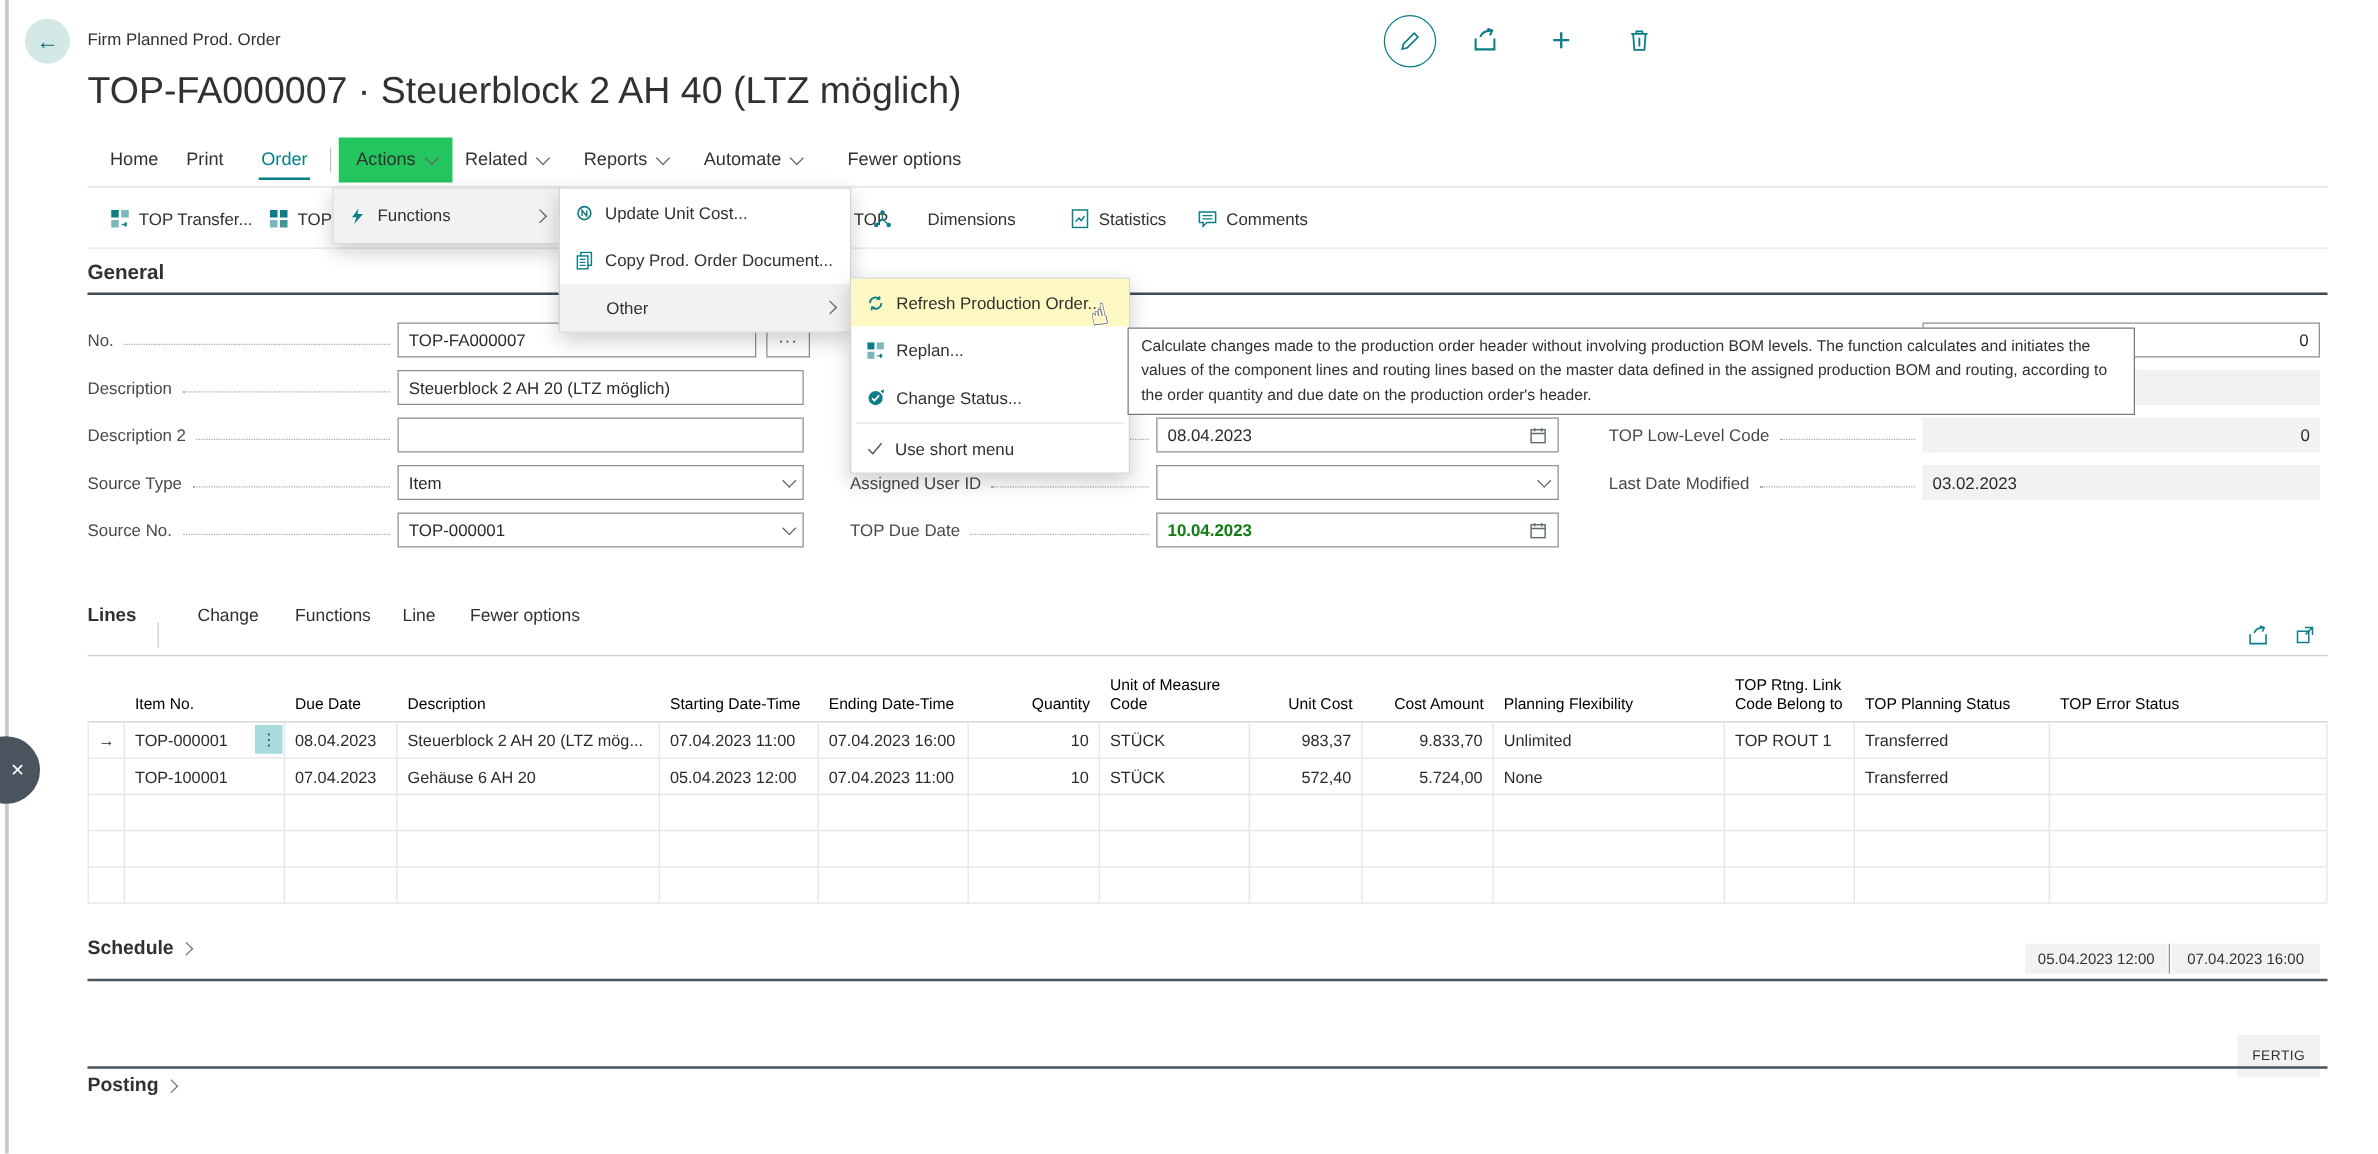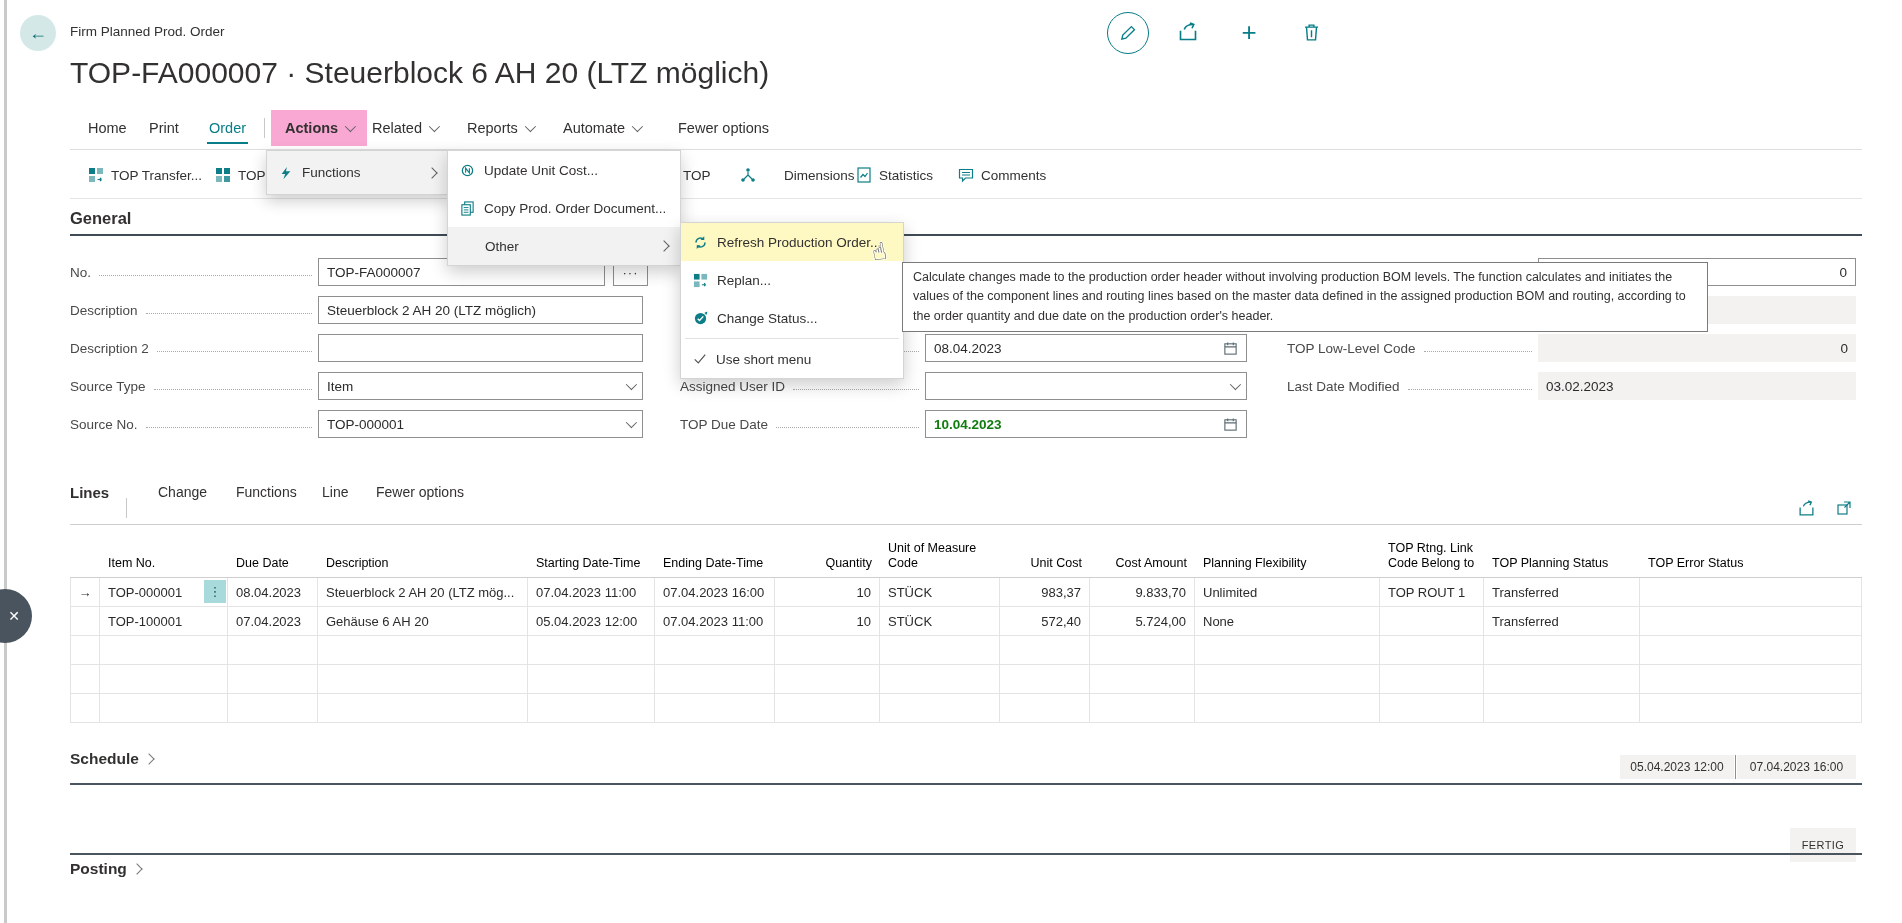--- a/index.html
+++ b/index.html
@@ -19,21 +19,21 @@
   .page-title{position:absolute;left:70px;top:56px;font-size:30px;font-weight:300;color:#323130;white-space:nowrap;}
   .hdr-icon{position:absolute;top:16px;width:32px;height:32px;display:flex;align-items:center;justify-content:center;color:#077d87;cursor:pointer;}
   .hdr-icon.circle{top:12px;width:40px;height:40px;border:1px solid #077d87;border-radius:50%;}
   .plus-glyph{font-size:26px;font-weight:300;line-height:1;}
 
   
   .menubar-item{position:absolute;top:110px;height:36px;display:flex;align-items:center;gap:7px;
                 font-size:14.5px;color:#323130;padding:0 6px;cursor:pointer;}
   .menubar-item.active{color:#077d87;}
   .menubar-item.active::after{content:"";position:absolute;left:4px;right:4px;bottom:2px;height:2px;background:#077d87;}
-  .menubar-item.open{background:#f9a8d4;padding:0 14px;font-weight:bold;}
+  .menubar-item.open{background:#22c55e;padding:0 14px;}
   .mb-divider{position:absolute;top:118px;left:264px;width:1px;height:20px;background:#c8c8c8;}
   .chev{display:inline-block;width:7px;height:7px;border-right:1.4px solid #616161;border-bottom:1.4px solid #616161;}
   .chev.down{transform:rotate(45deg) translateY(-2px);}
   .chev.right{transform:rotate(-45deg);}
   .hr{position:absolute;left:70px;width:1792px;height:1px;background:#dedede;}
 
   
   .tbtn{position:absolute;top:160px;height:30px;display:flex;align-items:center;gap:7px;
         font-size:13.5px;color:#323130;cursor:pointer;white-space:nowrap;}
   .tbtn svg{color:#0d7e87;}
@@ -96,21 +96,21 @@
 <body>
 
 <div class="stage">
 
   <div class="page-edge"></div>
 
   <div class="back-btn">
     <span>←</span>
   </div>
   <div class="caption">Firm Planned Prod. Order</div>
-  <div class="page-title">TOP-FA000007 · Steuerblock 6 AH 20 (LTZ möglich)</div>
+  <div class="page-title">TOP-FA000007 · Steuerblock 2 AH 40 (LTZ möglich)</div>
 
   <div class="hdr-icon circle" style="left:1107px;">
     <svg width="18" height="18" viewBox="0 0 16 16">
         <path d="M2.5 13.5l.9-3.6 7.6-7.6 2.7 2.7-7.6 7.6z" fill="none" stroke="currentColor" stroke-width="1.2"></path>
       </svg>
   </div>
   <div class="hdr-icon" style="left:1172px;">
     <svg width="20" height="20" viewBox="0 0 16 16">
         <path d="M2 7v7h12V7" fill="none" stroke="currentColor" stroke-width="1.3"></path>
         <path d="M5 6c1-3 4-4 7-4" fill="none" stroke="currentColor" stroke-width="1.3"></path>
@@ -171,21 +171,21 @@
         <rect x="1" y="1" width="6" height="6" fill="currentColor"></rect>
         <rect x="9" y="1" width="6" height="6" fill="currentColor"></rect>
         <rect x="1" y="9" width="6" height="6" fill="currentColor" opacity=".55"></rect>
         <rect x="9" y="9" width="6" height="6" fill="currentColor" opacity=".8"></rect>
       </svg>
     <span>TOP</span>
   </div>
   <div class="tbtn" style="left:683px;">
     <span>TOP</span>
   </div>
-  <div class="tbtn" style="left:740px;gap:28px;">
+  <div class="tbtn" style="left:698px;gap:28px;">
     <svg width="16" height="16" viewBox="0 0 16 16">
         <circle cx="8" cy="3" r="1.8" fill="currentColor"></circle>
         <circle cx="3" cy="13" r="1.8" fill="currentColor"></circle>
         <circle cx="13" cy="13" r="1.8" fill="currentColor"></circle>
         <path d="M8 5v3M8 8l-4 4M8 8l4 4" fill="none" stroke="currentColor" stroke-width="1.2"></path>
       </svg>
     <span>Dimensions</span>
   </div>
   <div class="tbtn" style="left:856px;">
     <svg width="16" height="16" viewBox="0 0 16 16">

